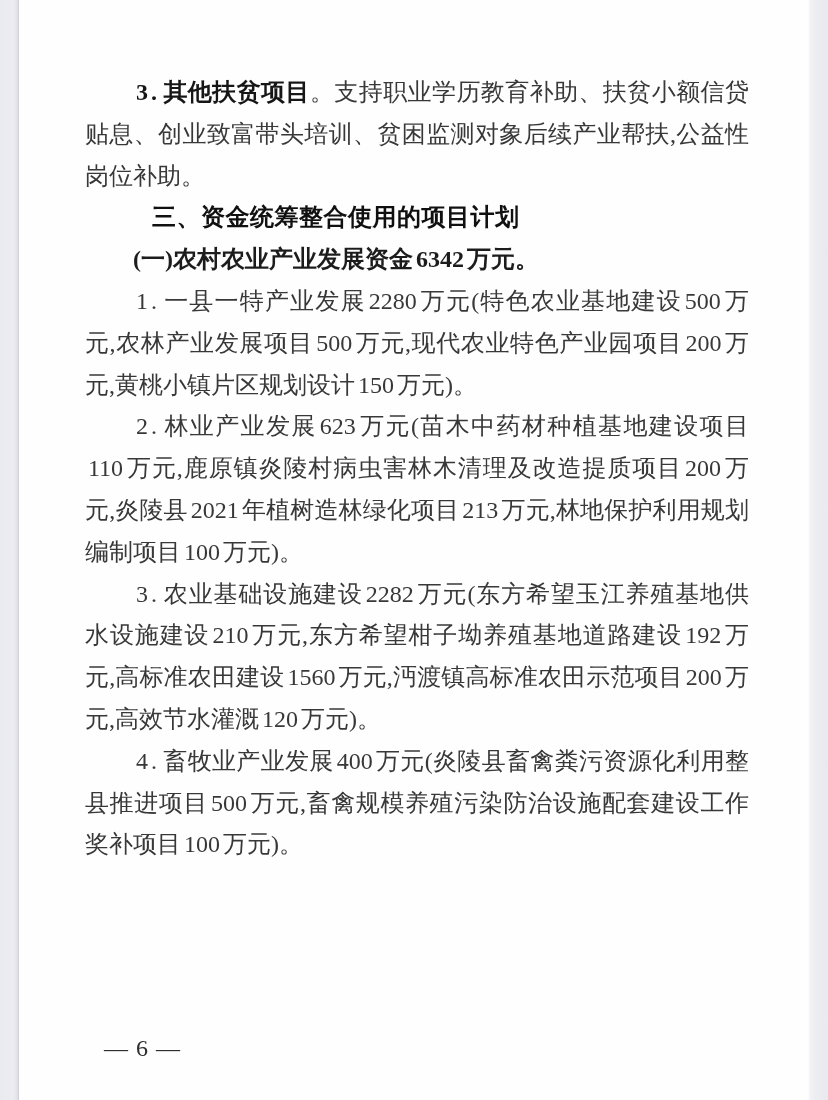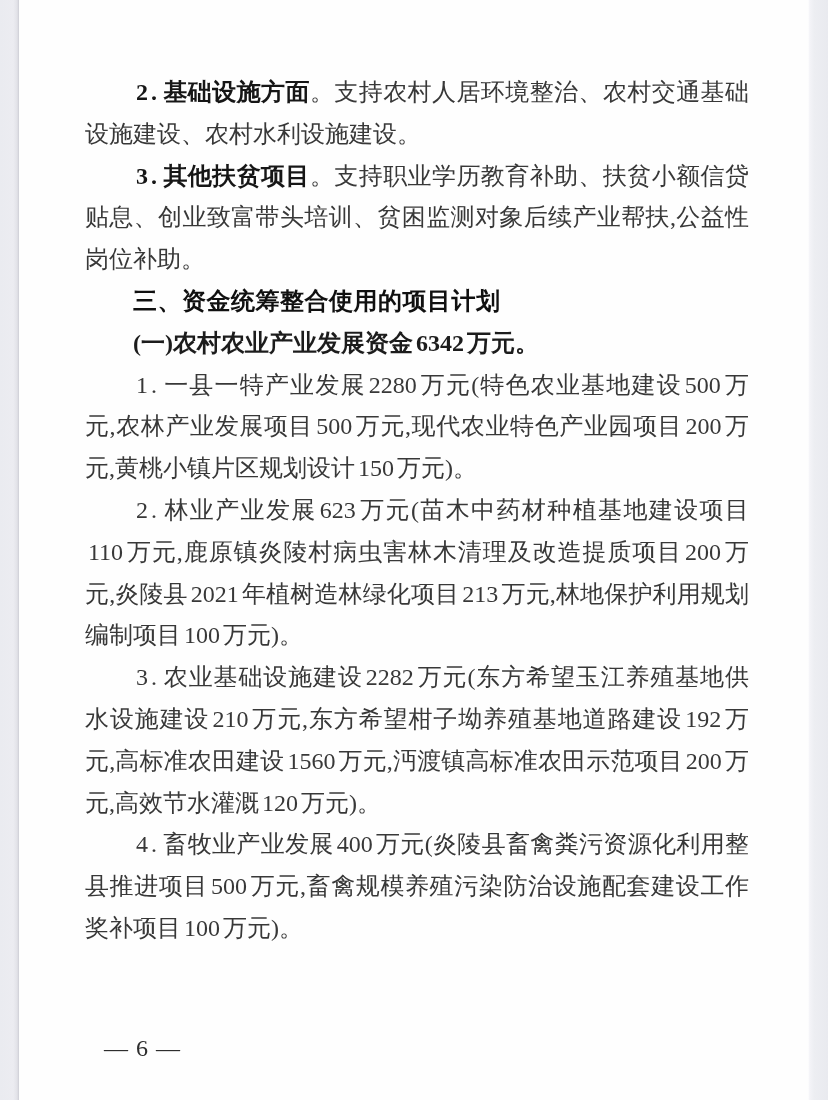--- a/index.html
+++ b/index.html
@@ -36,40 +36,40 @@
     line-height: 41.8px;
     text-align: justify;
   }
   .para { margin: 0; padding: 0; text-indent: 2em; }
   .para .lead { font-weight: bold; color: #161616; }
   .para.heading-hei .lead {
     font-family: "DejaVu Sans", "Liberation Sans", sans-serif;
     font-weight: bold;
     color: #101010;
     letter-spacing: 0.5px;
+    margin-left: 19px;
   }
   .para.heading-kai .lead { font-weight: bold; color: #1c1c1c; }
   .num { margin: 0 3px; }
   .footer {
     position: absolute;
     left: 104px;
     top: 1035px;
     font-size: 24px;
     letter-spacing: 1px;
     color: #2e2e2e;
   }
 </style>
 </head>
 <body>
 
 <div class="page">
   <div class="gutter gutter-left"></div>
   <div class="gutter gutter-right"></div>
   <div class="content">
-      <p class="para body"><span class="lead"><span class="num">2</span>. 基础设施方面</span><span class="body-text">。支持农村人居环境整治、农村交通基础设施建设、农村水利设施建设。</span></p>
       <p class="para body"><span class="lead"><span class="num">3</span>. 其他扶贫项目</span><span class="body-text">。支持职业学历教育补助、扶贫小额信贷贴息、创业致富带头培训、贫困监测对象后续产业帮扶,公益性岗位补助。</span></p>
       <p class="para heading-hei"><span class="lead">三、资金统筹整合使用的项目计划</span></p>
       <p class="para heading-kai"><span class="lead">(一)农村农业产业发展资金<span class="num">6342</span>万元。</span></p>
       <p class="para body"><span class="body-text"><span class="num">1</span>. 一县一特产业发展<span class="num">2280</span>万元(特色农业基地建设<span class="num">500</span>万元,农林产业发展项目<span class="num">500</span>万元,现代农业特色产业园项目<span class="num">200</span>万元,黄桃小镇片区规划设计<span class="num">150</span>万元)。</span></p>
       <p class="para body"><span class="body-text"><span class="num">2</span>. 林业产业发展<span class="num">623</span>万元(苗木中药材种植基地建设项目<span class="num">110</span>万元,鹿原镇炎陵村病虫害林木清理及改造提质项目<span class="num">200</span>万元,炎陵县<span class="num">2021</span>年植树造林绿化项目<span class="num">213</span>万元,林地保护利用规划编制项目<span class="num">100</span>万元)。</span></p>
       <p class="para body"><span class="body-text"><span class="num">3</span>. 农业基础设施建设<span class="num">2282</span>万元(东方希望玉江养殖基地供水设施建设<span class="num">210</span>万元,东方希望柑子坳养殖基地道路建设<span class="num">192</span>万元,高标准农田建设<span class="num">1560</span>万元,沔渡镇高标准农田示范项目<span class="num">200</span>万元,高效节水灌溉<span class="num">120</span>万元)。</span></p>
       <p class="para body"><span class="body-text"><span class="num">4</span>. 畜牧业产业发展<span class="num">400</span>万元(炎陵县畜禽粪污资源化利用整县推进项目<span class="num">500</span>万元,畜禽规模养殖污染防治设施配套建设工作奖补项目<span class="num">100</span>万元)。</span></p>
     </div>
   <div class="footer">— 6 —</div>
 </div>

